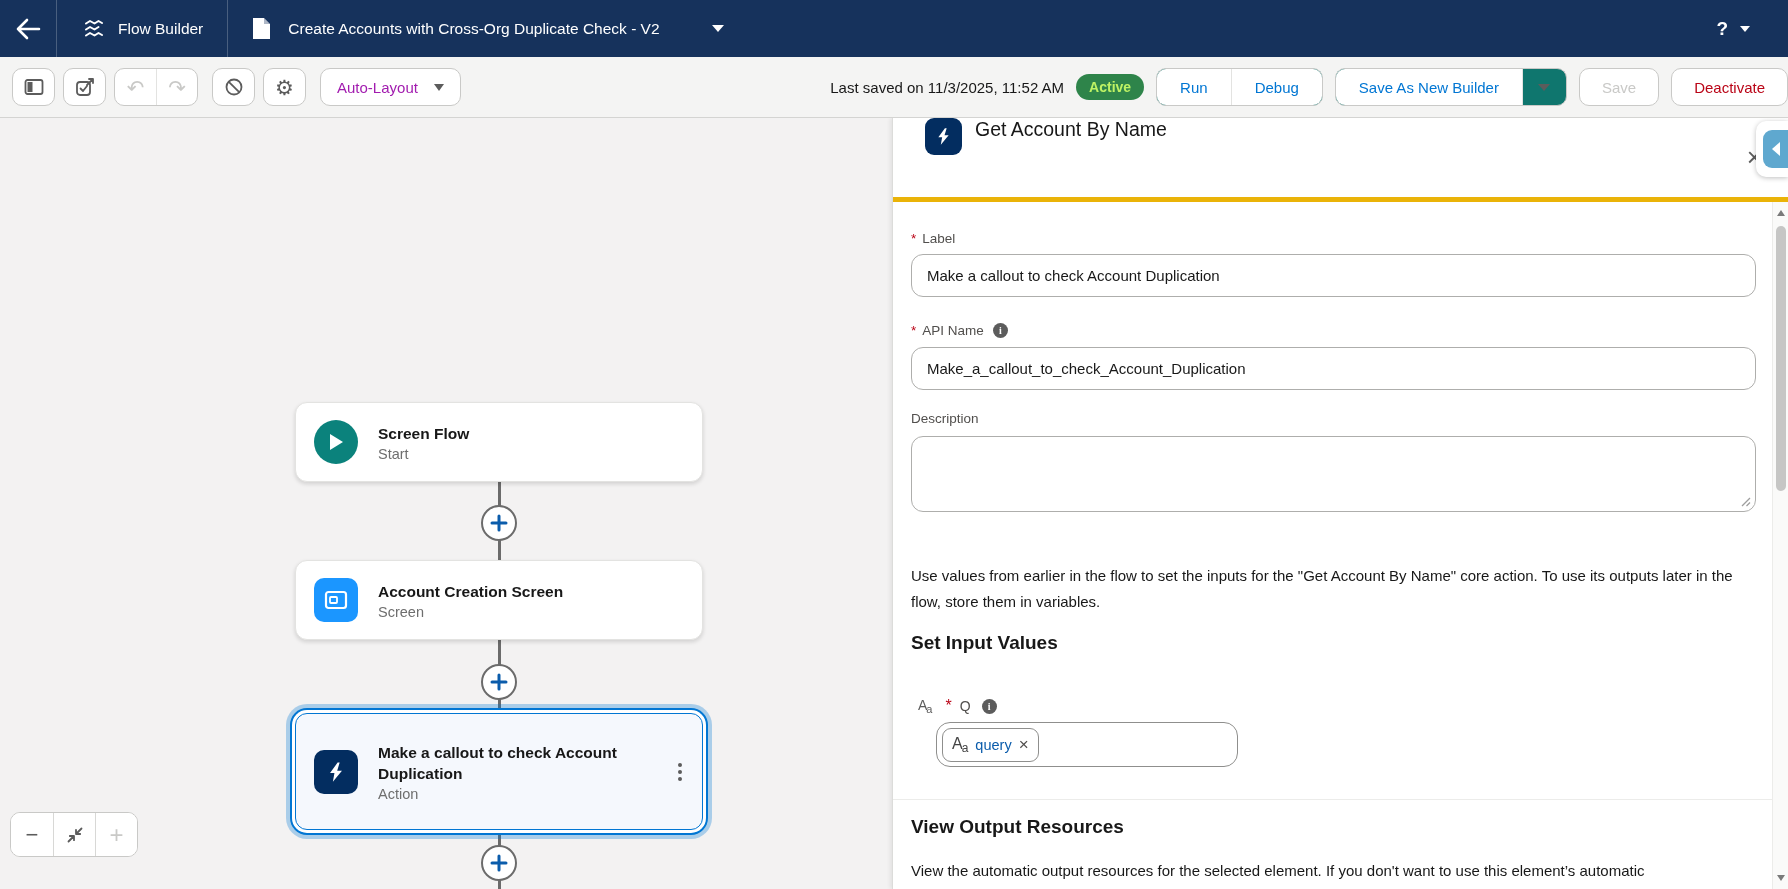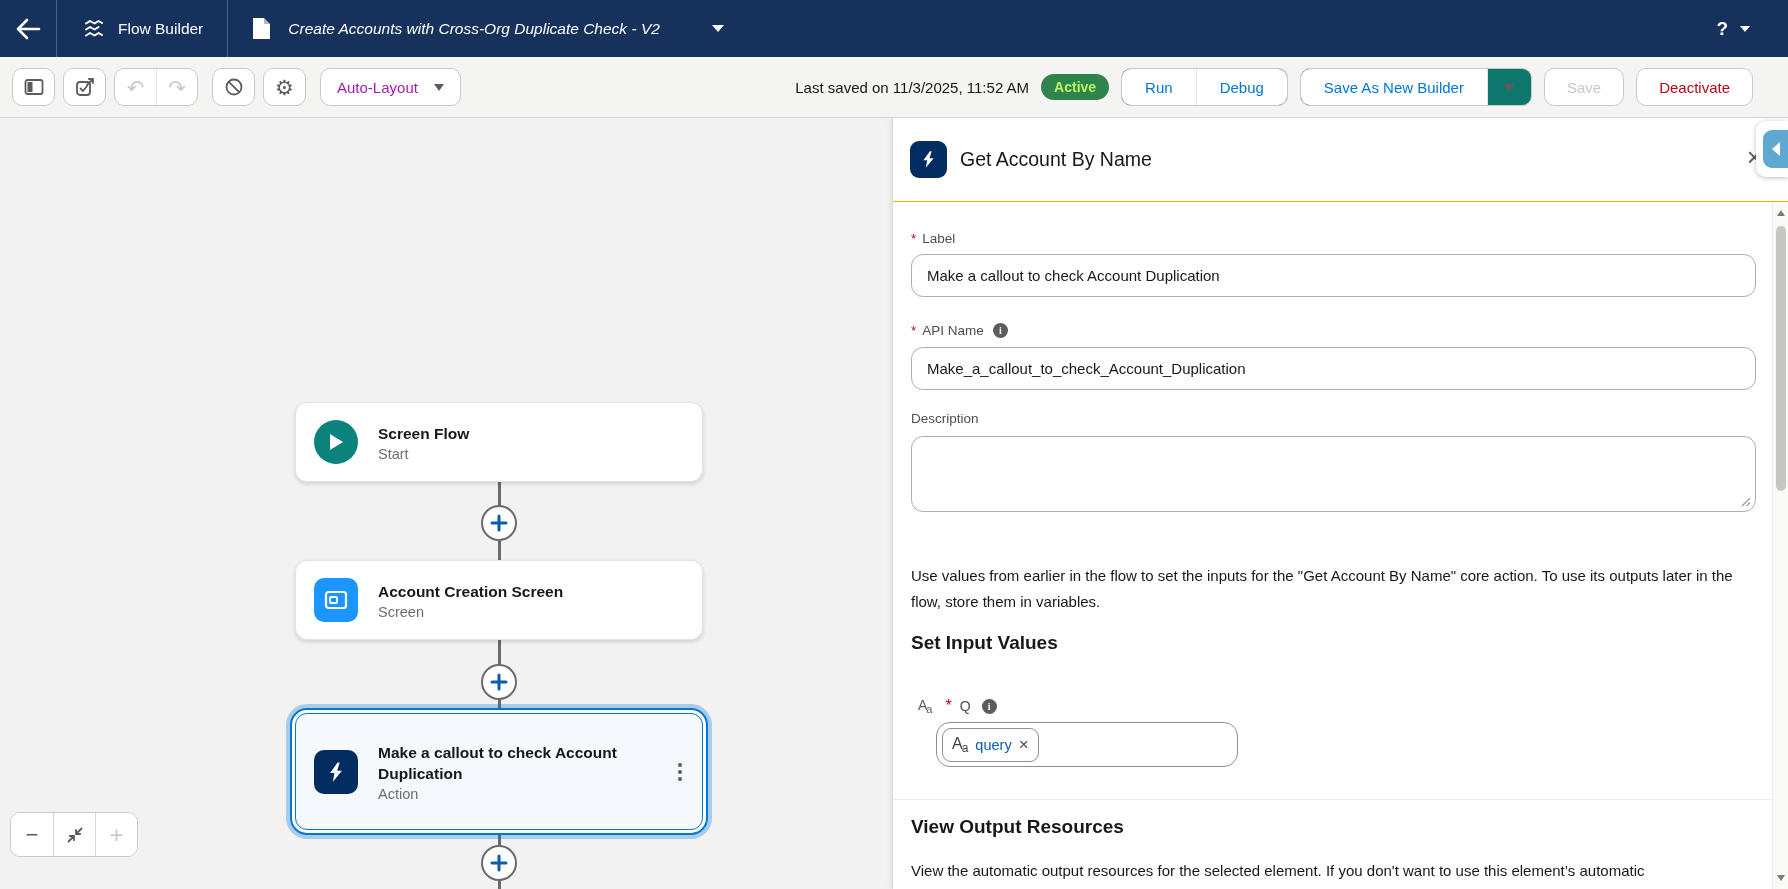--- a/index.html
+++ b/index.html
@@ -11,21 +11,21 @@
 
   
   .topbar {
     position:absolute; top:0; left:0; width:100%; height:57px;
     background:#16325c; display:flex; align-items:center; color:#fff;
   }
   .tb-back { width:56px; height:57px; display:flex; align-items:center; justify-content:center; cursor:pointer; }
   .tb-divider { width:1px; height:57px; background:rgba(255,255,255,0.22); }
   .tb-logo-wrap { display:flex; align-items:center; gap:13px; padding:0 24px 0 26px; height:57px; }
   .tb-app-name { font-size:15.5px; color:#fff; }
-  .tb-doc-tab { display:flex; align-items:center; padding-left:24px; height:57px;font-style:italic; }
+  .tb-doc-tab { display:flex; align-items:center; padding-left:24px; height:57px; }
   .tb-doc-title { font-size:15.5px; color:#fff; margin-left:17px; }
   .caret-down { width:0; height:0; border-left:6px solid transparent; border-right:6px solid transparent; border-top:7px solid #fff; }
   .tb-title-caret { margin-left:52px; }
   .tb-right { margin-left:auto; display:flex; align-items:center; gap:12px; padding-right:38px; }
   .tb-help { font-size:19px; font-weight:bold; color:#fff; cursor:pointer; }
   .tb-help-caret { border-left-width:5px; border-right-width:5px; border-top-width:6px; }
 
   
   .toolbar {
     position:absolute; top:57px; left:0; width:100%; height:61px;
@@ -38,21 +38,21 @@
   .tl-left { display:flex; align-items:center; gap:8px; margin-left:12px; }
   .pair { display:flex; background:#fff; border:1px solid #c9c9c7; border-radius:10px; height:38px; overflow:hidden; }
   .pair .cell { width:41px; display:flex; align-items:center; justify-content:center; }
   .pair .cell + .cell { border-left:1px solid #e3e3e1; }
   .glyph-disabled { color:#c9c9c7; font-size:21px; line-height:1; }
   .gear-glyph { font-size:21px; line-height:1; color:#5c5c5c; }
   .layout-btn { padding:0 16px; gap:16px; margin-left:6px; }
   .layout-btn span { font-size:15px; color:#a21caf; }
   .layout-btn .caret-down { border-top-color:#5c5c5c; border-left-width:5.5px; border-right-width:5.5px; }
 
-  .tl-right { margin-left:auto; display:flex; align-items:center; gap:12px; padding-right:35px; }
+  .tl-right { margin-left:auto; display:flex; align-items:center; gap:12px; }
   .last-saved { font-size:15px; color:#181818; }
   .badge { background:#2e844a; color:#bef264; font-size:14px; font-weight:bold; border-radius:15px; padding:5px 13px; }
   .seg { display:flex; background:#0f766e; border:1px solid #c9c9c7; border-radius:10px; height:38px; overflow:hidden; }
   .seg .seg-btn { display:flex; align-items:center; justify-content:center; padding:0 23px; font-size:15px; color:#0176d3; cursor:pointer; background:#fff; border:none; }
   .seg .seg-btn + .seg-btn, .seg .seg-caret { border-left:1px solid #e3e3e1; }
   .seg .seg-caret { width:44px; display:flex; align-items:center; justify-content:center; cursor:pointer; }
   .seg .seg-caret .caret-down { border-top-color:#5c5c5c; border-left-width:6px; border-right-width:6px; }
   .btn-plain { padding:0 22px; font-size:15px; }
   .btn-save { color:#c9c9c7; cursor:default; }
   .btn-deactivate { color:#ba0517; }
@@ -83,22 +83,22 @@
   .zoom-ctrl { position:absolute; left:10px; top:694px; display:flex; background:#fff;
                border:1px solid #c9c9c7; border-radius:10px; height:45px; overflow:hidden; }
   .zoom-ctrl .zc { width:42px; display:flex; align-items:center; justify-content:center; cursor:pointer; background:#fff; border:none; }
   .zoom-ctrl .zc + .zc { border-left:1px solid #d8d8d6; }
   .zc-minus { font-size:22px; color:#5c5c5c; }
   .zc-plus { font-size:24px; color:#c9c9c7; }
 
   
   .panel { position:absolute; left:892px; top:0; width:896px; height:771px; background:#fff;
            border-left:1px solid #dcdcda; box-shadow:-2px 0 4px rgba(0,0,0,0.07); }
-  .p-header { position:absolute; top:0; left:0; right:0; height:84px; border-bottom:1px solid #eab308;
-              display:flex; align-items:center; padding-left:17px; }
+  .p-header { position:absolute; top:0; left:0; right:0; height:84px; border-bottom:5px solid #eab308;
+              display:flex; align-items:flex-start; padding-left:32px; }
   .p-header-icon { width:37px; height:37px; border-radius:9px; background:#032d60; display:flex; align-items:center; justify-content:center; }
   .p-title { font-size:19.5px; color:#181818; margin-left:13px; }
   .p-close { position:absolute; right:26px; top:26px; font-size:26px; line-height:26px; color:#5c5c5c; cursor:pointer; }
 
   .fld-label { position:absolute; left:18px; font-size:13.5px; color:#514f4d; display:flex; align-items:center; gap:5px; }
   .req { color:#ba0517; margin-right:1px; }
   .info-ic { width:15px; height:15px; border-radius:50%; background:#5c5c5c; color:#fff; font-size:10px; font-weight:bold;
              display:inline-flex; align-items:center; justify-content:center; font-family:"Liberation Serif", serif; margin-left:4px; }
   .text-input { position:absolute; left:18px; width:845px; height:43px; border:1px solid #aeaeac; border-radius:12px;
                 font-size:15px; color:#181818; padding:0 15px; font-family:"Liberation Sans", sans-serif; background:#fff; }

